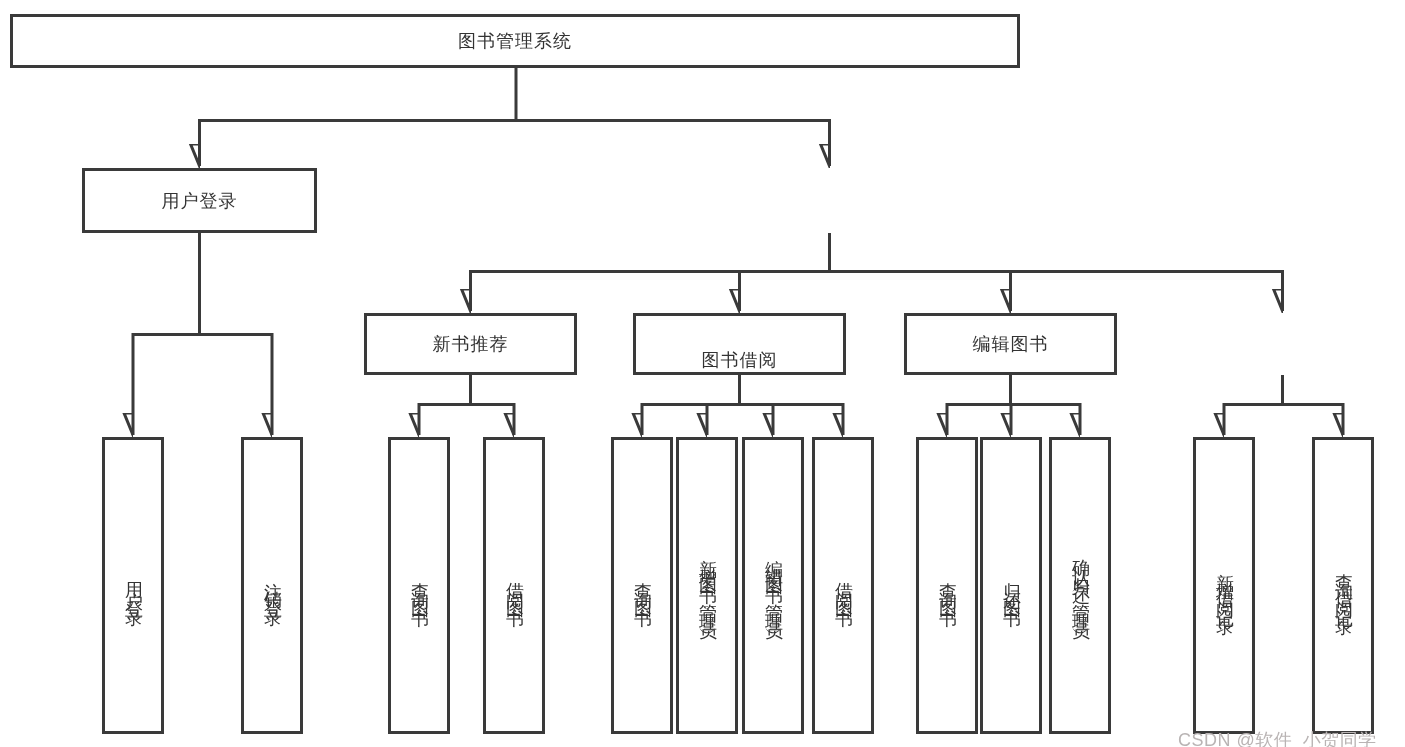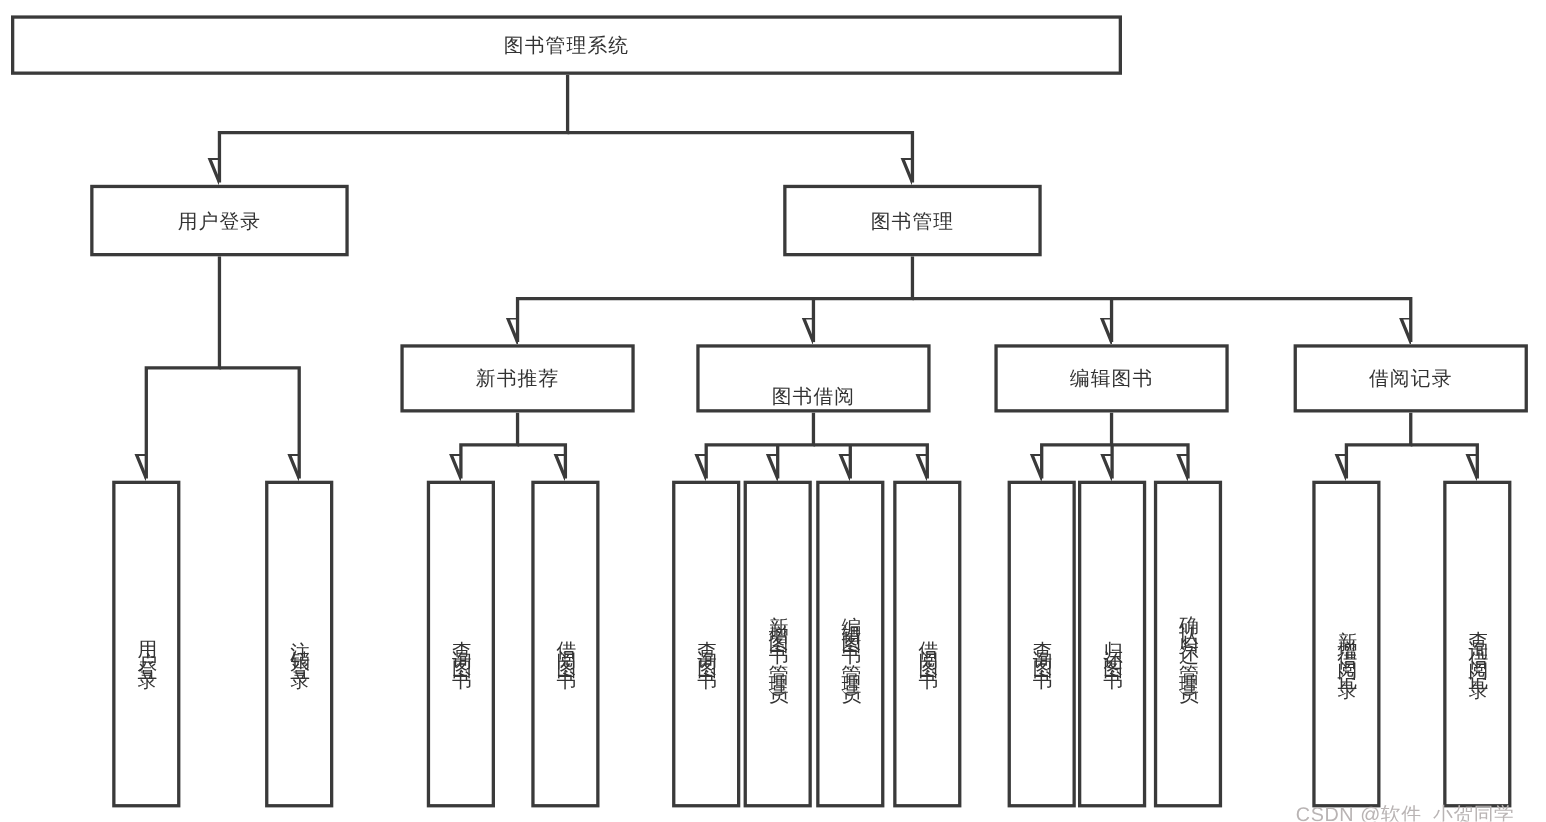--- a/index.html
+++ b/index.html
@@ -119,35 +119,29 @@
     <path d="M1282.5 404.5 H1343 V435" marker-end="url(#ah)"></path>
   </svg>
 
   <div class="box root-box">
     <span>图书管理系统</span>
   </div>
 
   <div class="box l2-a">
     <span>用户登录</span>
   </div>
-  <div class="box l2-b">
-    <span>图书管理</span>
-  </div>
 
   <div class="box l3-a">
     <span>新书推荐</span>
   </div>
   <div class="box l3-b">
     <span>图书借阅</span>
   </div>
   <div class="box l3-c">
     <span>编辑图书</span>
-  </div>
-  <div class="box l3-d">
-    <span>借阅记录</span>
   </div>
 
   <div class="box leaf lf-1">
     <span class="vtext">用户登录</span>
   </div>
   <div class="box leaf lf-2">
     <span class="vtext">注销登录</span>
   </div>
 
   <div class="box leaf lf-3">

